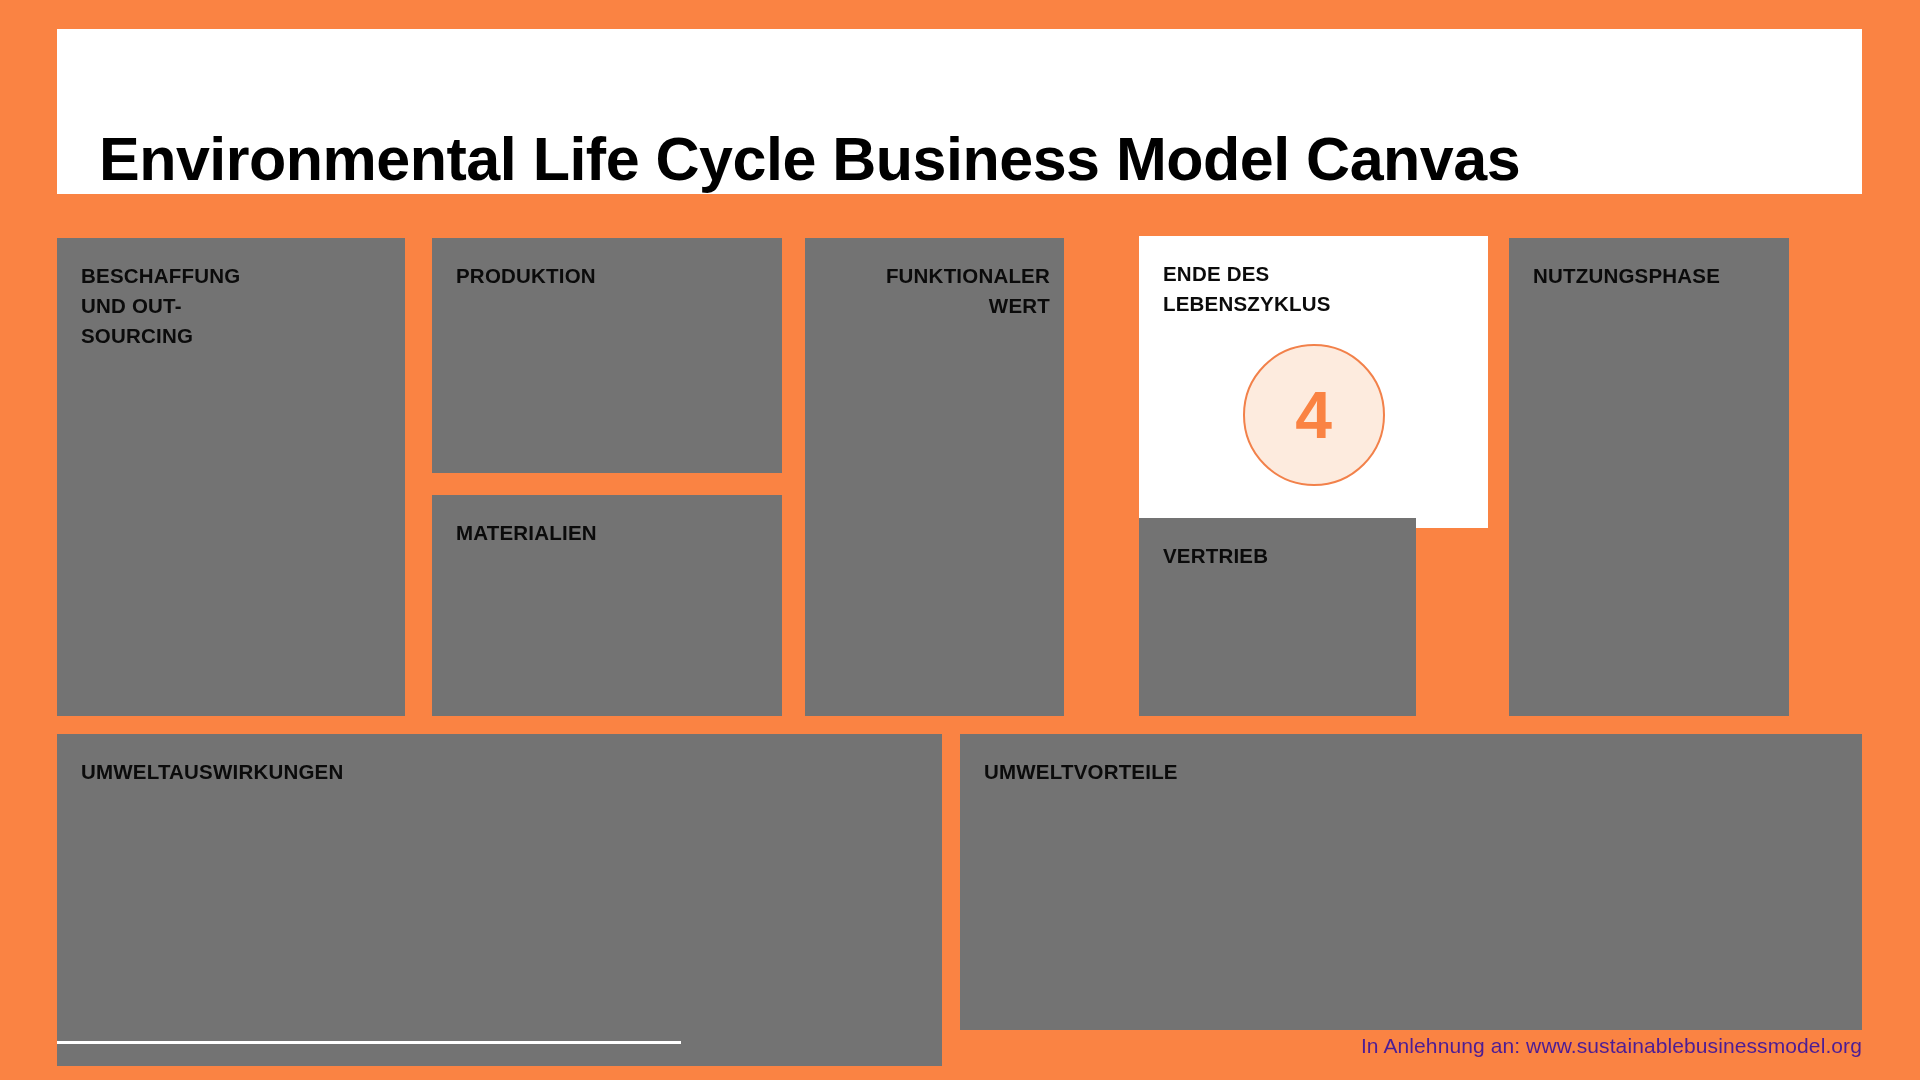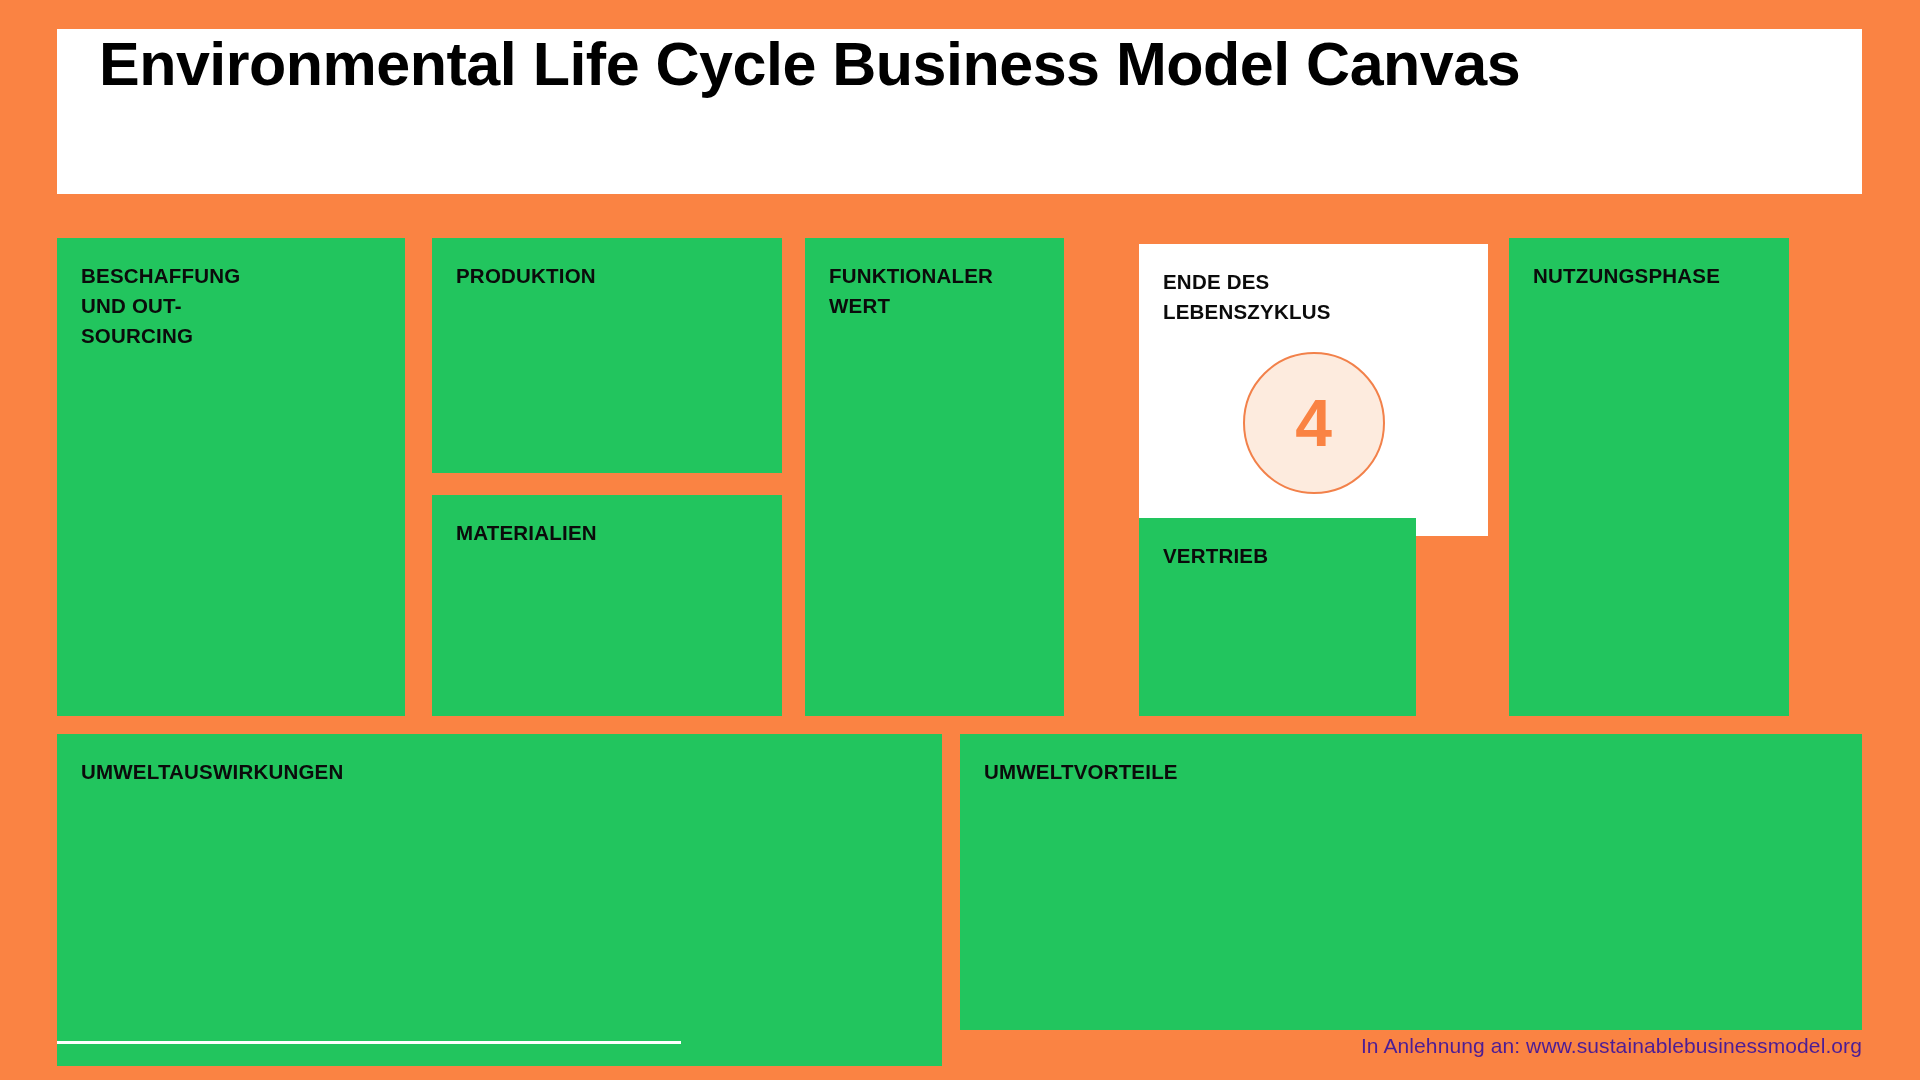--- a/index.html
+++ b/index.html
@@ -22,37 +22,37 @@
 
   
   .title-banner {
     position: absolute;
     left: 57px;
     top: 29px;
     width: 1805px;
     height: 165px;
     background: #FFFFFF;
     display: flex;
-    align-items: flex-start;
+    align-items: flex-end;
     box-sizing: border-box;
     padding-left: 42px;
   }
   .title-text {
     font-size: 61px;
     font-weight: 700;
     letter-spacing: -0.5px;
     color: #000000;
     white-space: nowrap;
     font-family: "Liberation Sans", sans-serif;
   }
 
   
   .card {
     position: absolute;
-    background: #22c55e;
+    background: #737373;
     box-sizing: border-box;
   }
   .card.highlight {
     background: #FFFFFF;
   }
   .card-title {
     position: absolute;
     left: 24px;
     top: 23px;
     right: 14px;
@@ -126,26 +126,26 @@
   </div>
 
   <div class="card" style="left:432px; top:238px; width:350px; height:235px;text-decoration:underline;">
     <div class="card-title">PRODUKTION</div>
   </div>
 
   <div class="card" style="left:432px; top:495px; width:350px; height:221px;">
     <div class="card-title">MATERIALIEN</div>
   </div>
 
-  <div class="card" style="left:805px; top:238px; width:259px; height:478px;">
+  <div class="card" style="left:805px; top:238px; width:259px; height:478px;text-align:right;">
     <div class="card-title">FUNKTIONALER
 WERT</div>
   </div>
 
-  <div class="card highlight" style="left:1139px; top:244px; width:349px; height:292px;">
+  <div class="card highlight" style="left:1139px; top:236px; width:349px; height:292px;">
     <div class="card-title">ENDE DES
 LEBENSZYKLUS</div>
     <div class="badge">
       <span class="badge-number">4</span>
     </div>
   </div>
 
   <div class="card" style="left:1139px; top:518px; width:277px; height:198px;">
     <div class="card-title">VERTRIEB</div>
   </div>

